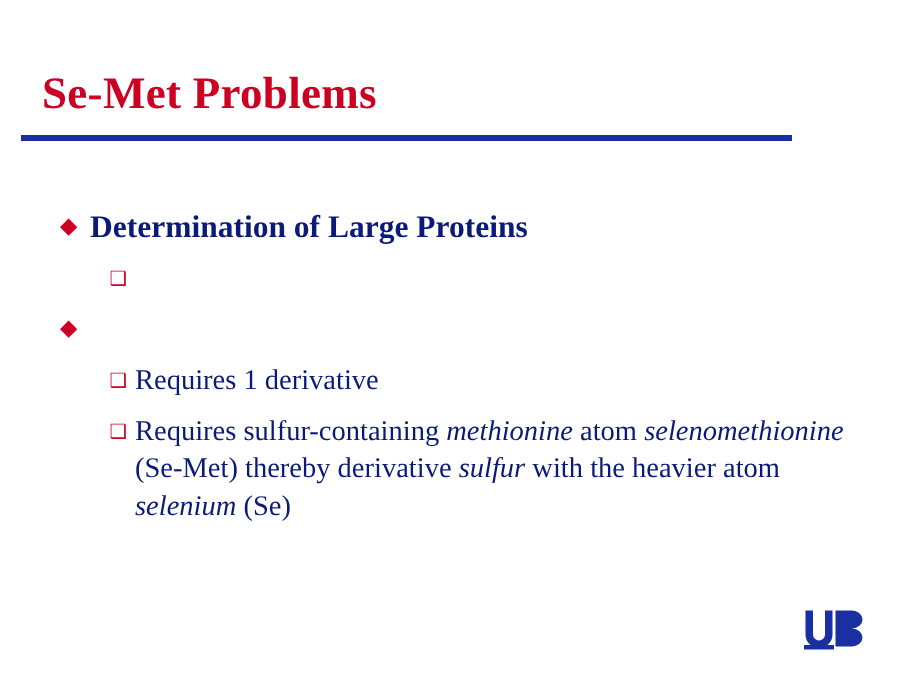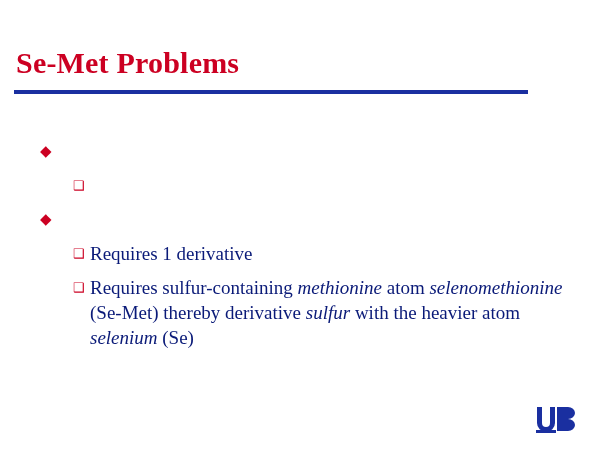--- a/index.html
+++ b/index.html
@@ -14,21 +14,21 @@
     overflow: hidden;
   }
   .slide {
     position: relative;
     width: 600px;
     height: 450px;
     box-sizing: border-box;
   }
   .slide-title {
     position: absolute;
-    left: 16px;
+    left: 28px;
     top: 46px;
     font-size: 30px;
     font-weight: bold;
     color: #cc0022;
     letter-spacing: 0.2px;
     font-family: "Liberation Serif", serif;
     white-space: nowrap;
   }
   .title-rule {
     position: absolute;
@@ -100,20 +100,21 @@
 
 <div class="slide">
 
   <div class="slide-title">Se-Met Problems</div>
   <div class="title-rule"></div>
 
   <div class="body-block">
 
     <div class="lvl1">
       <span class="bullet">◆</span>
+      <span class="txt">Determination of Large Proteins</span>
     </div>
 
     <div class="lvl2">
       <span class="bullet">❑</span>
     </div>
 
     <div class="lvl1">
       <span class="bullet">◆</span>
     </div>
 

